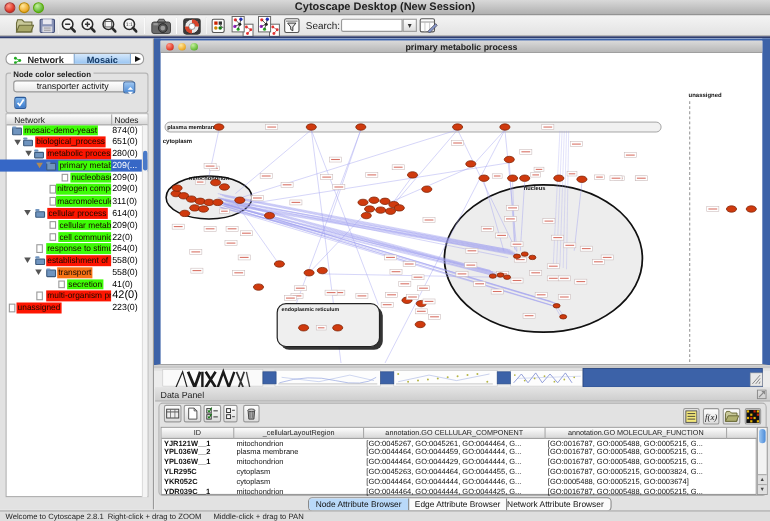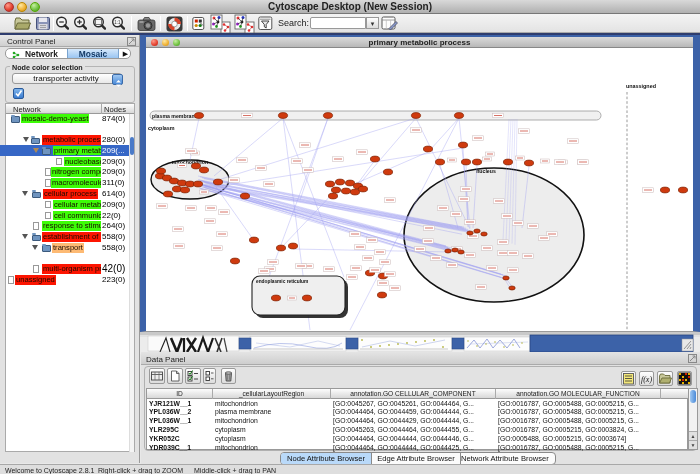--- a/index.html
+++ b/index.html
@@ -112,27 +112,20 @@
     <line x1="9.6" y1="5" x2="9.6" y2="14" stroke="#bbb" stroke-width="0.7"></line>
     <path d="M8,13.5 L15,6.5 L16.5,8 L9.5,15 Z" fill="#8899cc" stroke="#445" stroke-width="0.7"></path>
   </svg>
 <div class="abs" style="left:278px;top:18px;font-size:9px;color:#222;">Search:</div>
 <div class="abs" style="left:310px;top:17px;width:56px;height:12px;background:#fff;border:1px solid #999;border-radius:2px 0 0 2px;"></div>
 <div class="abs" style="left:366px;top:17px;width:13px;height:12px;background:linear-gradient(#fefefe,#dcdcdc);border:1px solid #999;font-size:7px;text-align:center;line-height:11px;color:#333;">▾</div>
 
 <div class="abs" style="left:0;top:33px;width:700px;height:2px;background:#2f3d6e;"></div>
 
 <div class="abs" style="left:0;top:35px;width:140px;height:428px;background:#e2e2e2;border-right:1px solid #9a9a9a;">
- <div class="abs" style="left:0;top:0;width:139px;height:12px;background:linear-gradient(#e8e8e8,#cfcfcf);border-bottom:1px solid #aaa;">
-  <div class="abs" style="left:7px;top:2px;font-size:8px;color:#222;">Control Panel</div>
-  <svg class="abs" style="left:127px;top:2px" width="9" height="9">
-        <rect x="0.5" y="0.5" width="8" height="8" fill="none" stroke="#888"></rect>
-        <path d="M2,7 L7,2 M4.5,2 L7,2 L7,4.5" stroke="#888" fill="none"></path>
-      </svg>
- </div>
 
  <div class="abs" style="left:5px;top:13px;width:126px;height:10.5px;background:#fff;border:1px solid #9a9a9a;border-radius:5px;overflow:hidden;">
    <div class="abs" style="left:0;top:0;width:61px;height:10.5px;font-size:8.4px;font-weight:bold;color:#222;text-align:center;line-height:10px;">
      <svg style="position:absolute;left:6px;top:1.5px" width="8" height="8">
           <circle cx="2" cy="2" r="1.3" fill="#2a2"></circle>
           <circle cx="2" cy="6" r="1.3" fill="#2a2"></circle>
           <circle cx="6" cy="4" r="1.3" fill="#2a2"></circle>
           <path d="M2,2 L6,4 L2,6" stroke="#2a2" stroke-width="0.8" fill="none"></path>
         </svg>
      <span style="margin-left:10px;">Network</span></div>
@@ -166,20 +159,27 @@
      <div class="abs" style="left:98px;top:0.5px;font-size:7.6px;color:#222;">Nodes</div>
      <div class="abs" style="left:95px;top:0;width:1px;height:9.5px;background:#aaa;"></div>
    </div>
    <div class="abs" style="left:0;left:-6px;top:-104px;width:116px;height:424px;">
    <div style="position:absolute;left:0;top:113.0px;width:134px;height:10.8px;">
           <span style="position:absolute;left:11px;top:3px;width:9px;height:6.5px;background:#6f94bf;border:0.5px solid #3c5a7d;border-radius:1px;"></span>
           <span style="position:absolute;left:11px;top:1.7px;width:4px;height:2px;background:#6f94bf;border-radius:1px;"></span>
           <span style="position:absolute;left:21px;top:0.6px;height:9.6px;line-height:9.6px;background:#3dfc06;color:#1b0b00;font-size:7.6px;padding:0 1px;white-space:nowrap;overflow:hidden;max-width:80px;">mosaic-demo-yeast</span>
           <div style="position:absolute;left:102px;top:0.6px;color:#000;font-size:8px;line-height:9.6px;">874(0)</div>
         </div>
+        <div style="position:absolute;left:0;top:123.8px;width:134px;height:10.8px;">
+          <span style="position:absolute;left:13px;top:2.8px;width:0;height:0;border-left:3.5px solid transparent;border-right:3.5px solid transparent;border-top:5px solid #555;"></span>
+          <span style="position:absolute;left:21px;top:3px;width:9px;height:6.5px;background:#6f94bf;border:0.5px solid #3c5a7d;border-radius:1px;"></span>
+          <span style="position:absolute;left:21px;top:1.7px;width:4px;height:2px;background:#6f94bf;border-radius:1px;"></span>
+          <span style="position:absolute;left:32px;top:0.6px;height:9.6px;line-height:9.6px;background:#fd1501;color:#1b0b00;font-size:7.6px;padding:0 1px;white-space:nowrap;overflow:hidden;max-width:69px;">biological_process</span>
+          <div style="position:absolute;left:102px;top:0.6px;color:#000;font-size:8px;line-height:9.6px;">651(0)</div>
+        </div>
         <div style="position:absolute;left:0;top:134.6px;width:134px;height:10.8px;">
           <span style="position:absolute;left:23px;top:2.8px;width:0;height:0;border-left:3.5px solid transparent;border-right:3.5px solid transparent;border-top:5px solid #555;"></span>
           <span style="position:absolute;left:31px;top:3px;width:9px;height:6.5px;background:#6f94bf;border:0.5px solid #3c5a7d;border-radius:1px;"></span>
           <span style="position:absolute;left:31px;top:1.7px;width:4px;height:2px;background:#6f94bf;border-radius:1px;"></span>
           <span style="position:absolute;left:42px;top:0.6px;height:9.6px;line-height:9.6px;background:#fd1501;color:#1b0b00;font-size:7.6px;padding:0 1px;white-space:nowrap;overflow:hidden;max-width:59px;">metabolic process</span>
           <div style="position:absolute;left:102px;top:0.6px;color:#000;font-size:8px;line-height:9.6px;">280(0)</div>
         </div>
         <div style="position:absolute;left:0;top:145.3px;width:134px;height:10.8px;background:#3667c6;">
           <span style="position:absolute;left:33px;top:2.8px;width:0;height:0;border-left:3.5px solid transparent;border-right:3.5px solid transparent;border-top:5px solid #b08a55;"></span>
           <span style="position:absolute;left:42px;top:3px;width:9px;height:6.5px;background:#6f94bf;border:0.5px solid #3c5a7d;border-radius:1px;"></span>
@@ -228,22 +228,27 @@
           <span style="position:absolute;left:22px;top:2.8px;width:0;height:0;border-left:3.5px solid transparent;border-right:3.5px solid transparent;border-top:5px solid #555;"></span>
           <span style="position:absolute;left:32px;top:3px;width:9px;height:6.5px;background:#6f94bf;border:0.5px solid #3c5a7d;border-radius:1px;"></span>
           <span style="position:absolute;left:32px;top:1.7px;width:4px;height:2px;background:#6f94bf;border-radius:1px;"></span>
           <span style="position:absolute;left:42px;top:0.6px;height:9.6px;line-height:9.6px;background:#fd1501;color:#1b0b00;font-size:7.6px;padding:0 1px;white-space:nowrap;overflow:hidden;max-width:59px;">establishment of lo</span>
           <div style="position:absolute;left:102px;top:0.6px;color:#000;font-size:8px;line-height:9.6px;">558(0)</div>
         </div>
         <div style="position:absolute;left:0;top:242.4px;width:134px;height:10.8px;">
           <span style="position:absolute;left:32px;top:2.8px;width:0;height:0;border-left:3.5px solid transparent;border-right:3.5px solid transparent;border-top:5px solid #555;"></span>
           <span style="position:absolute;left:42px;top:3px;width:9px;height:6.5px;background:#6f94bf;border:0.5px solid #3c5a7d;border-radius:1px;"></span>
           <span style="position:absolute;left:42px;top:1.7px;width:4px;height:2px;background:#6f94bf;border-radius:1px;"></span>
-          <span style="position:absolute;left:52px;top:0.6px;height:9.6px;line-height:9.6px;background:#fdba74;color:#1b0b00;font-size:7.6px;padding:0 1px;white-space:nowrap;overflow:hidden;max-width:49px;">transport</span>
+          <span style="position:absolute;left:52px;top:0.6px;height:9.6px;line-height:9.6px;background:#f97316;color:#1b0b00;font-size:7.6px;padding:0 1px;white-space:nowrap;overflow:hidden;max-width:49px;">transport</span>
           <div style="position:absolute;left:102px;top:0.6px;color:#000;font-size:8px;line-height:9.6px;">558(0)</div>
+        </div>
+        <div style="position:absolute;left:0;top:253.1px;width:134px;height:10.8px;">
+          <span style="position:absolute;left:53px;top:1.5px;width:6px;height:7.5px;background:#fff;border:0.6px solid #999;"></span>
+          <span style="position:absolute;left:61px;top:0.6px;height:9.6px;line-height:9.6px;background:#3dfc06;color:#1b0b00;font-size:7.6px;padding:0 1px;white-space:nowrap;overflow:hidden;max-width:40px;">secretion</span>
+          <div style="position:absolute;left:102px;top:0.6px;color:#000;font-size:8px;line-height:9.6px;">41(0)</div>
         </div>
         <div style="position:absolute;left:0;top:263.9px;width:134px;height:10.8px;">
           <span style="position:absolute;left:33px;top:1.5px;width:6px;height:7.5px;background:#fff;border:0.6px solid #999;"></span>
           <span style="position:absolute;left:42px;top:0.6px;height:9.6px;line-height:9.6px;background:#fd1501;color:#1b0b00;font-size:7.6px;padding:0 1px;white-space:nowrap;overflow:hidden;max-width:59px;">multi-organism pro</span>
           <div style="position:absolute;left:102px;top:0.6px;color:#000;font-size:10px;line-height:9.6px;">42(0)</div>
         </div>
         <div style="position:absolute;left:0;top:274.7px;width:134px;height:10.8px;">
           <span style="position:absolute;left:8px;top:1.5px;width:6px;height:7.5px;background:#fff;border:0.6px solid #999;"></span>
           <span style="position:absolute;left:15px;top:0.6px;height:9.6px;line-height:9.6px;background:#fd1501;color:#1b0b00;font-size:7.6px;padding:0 1px;white-space:nowrap;overflow:hidden;max-width:86px;">unassigned</span>
           <div style="position:absolute;left:102px;top:0.6px;color:#000;font-size:8px;line-height:9.6px;">223(0)</div>

